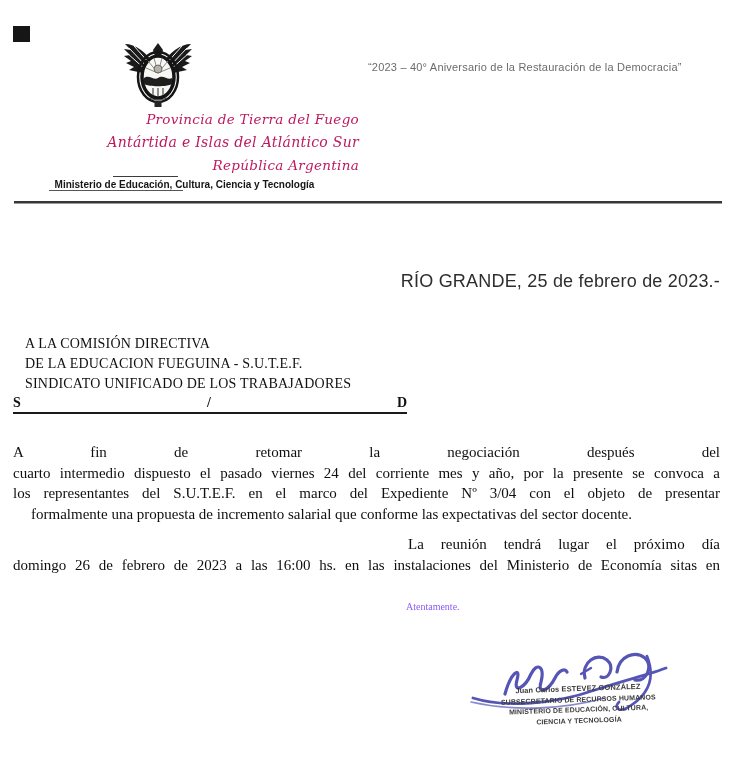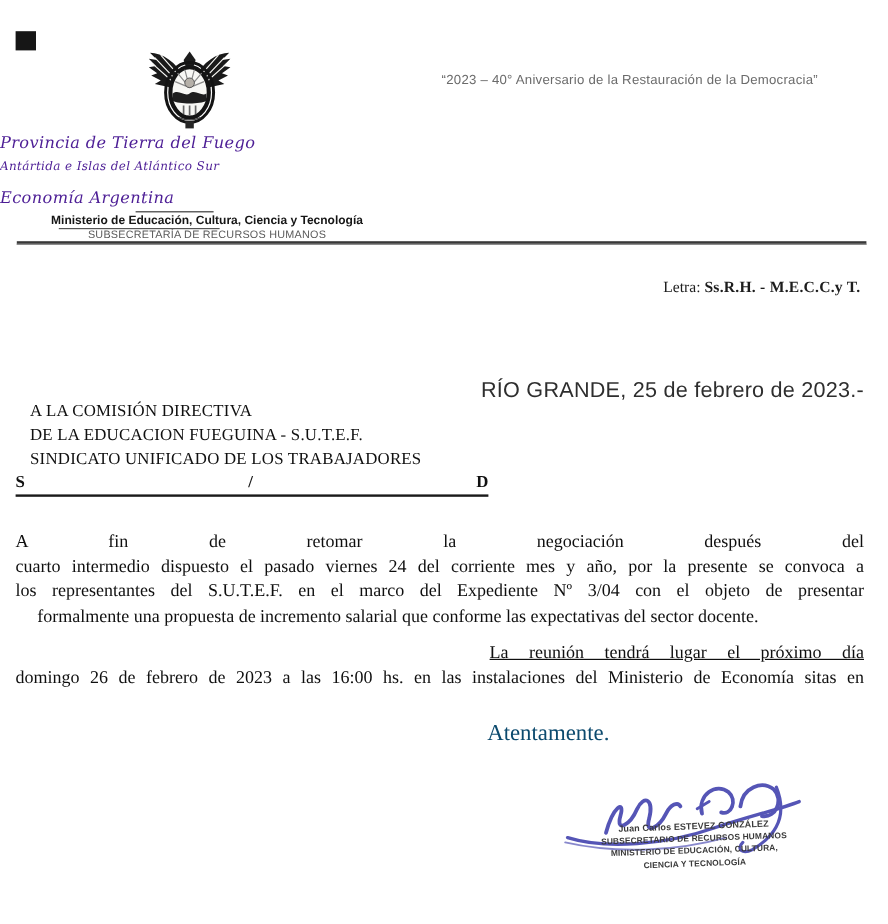--- a/index.html
+++ b/index.html
@@ -7,51 +7,51 @@
     position:relative;width:740px;height:770px;background:#ffffff;overflow:hidden;
     font-family:"Liberation Serif",serif;color:#141414;
   }
   .abs{position:absolute;}
   .sans{font-family:Liberation Sans, sans-serif;}
   .serif{font-family:"Liberation Serif",serif;}
 
   
   .corner-mark{left:13px;top:26px;width:17px;height:16px;background:#161616;}
   .emblem{left:121px;top:40px;width:74px;height:68px;}
-  .script-line{left:0;width:345px;text-align:left;font-style:italic;
-    font-family:"DejaVu Serif",serif;color:#4c1d95;letter-spacing:.3px;}
+  .script-line{left:14px;width:345px;text-align:right;font-style:italic;
+    font-family:"DejaVu Serif",serif;color:#be185d;letter-spacing:.3px;}
   .script-1{top:111px;font-size:13.5px;}
-  .script-2{top:134px;font-size:10px;}
+  .script-2{top:134px;font-size:14px;}
   .script-3{top:157px;font-size:13.5px;}
   .short-divider{left:113px;top:176px;width:65px;height:0;border-top:1.5px solid #3c3c3c;}
-  .ministry{left:0;top:179px;width:345px;text-align:center;font-size:10px;font-weight:bold;color:#161616;}
+  .ministry{left:12px;top:179px;width:345px;text-align:center;font-size:10px;font-weight:bold;color:#161616;}
   .ministry-underline{left:49px;top:189.5px;width:134px;height:0;border-top:1px solid #555;}
   .subsecretaria{left:0;top:190px;width:345px;text-align:center;font-size:9px;color:#5a5a5a;letter-spacing:.2px;}
   .long-rule{left:14px;top:201px;width:708px;height:2px;background:#383838;border-bottom:1px solid #9a9a9a;}
   .quote{left:368px;top:61px;width:364px;font-size:11px;color:#6b6b6b;letter-spacing:.2px;}
 
   
   .letra{top:231px;right:23px;font-size:13px;color:#1d1d1d;}
   .letra b{letter-spacing:.2px;}
-  .dateline{top:271px;right:20px;font-size:18px;color:#2e2e2e;letter-spacing:.2px;margin-top:44px;}
+  .dateline{top:271px;right:20px;font-size:18px;color:#2e2e2e;letter-spacing:.2px;}
 
   
   .addressee{left:25px;top:334px;font-size:14px;line-height:20px;color:#101010;letter-spacing:.2px;}
   .sd-row{left:13px;top:395px;width:394px;height:17px;border-bottom:2px solid #1a1a1a;
     display:flex;justify-content:space-between;font-size:14px;font-weight:bold;color:#101010;}
 
   
   .para{left:13px;width:707px;font-size:15px;line-height:20.5px;color:#0f0f0f;}
   .p1{top:442px;}
   .p2{top:534px;}
   .jline{text-align:justify;text-align-last:justify;}
   .lline{text-align:left;margin-left:18px;}
   .ind1{}
-  .ind2{margin-left:395px;text-decoration:underline;}
-  .closing{left:406px;top:601px;font-size:19px;color:#0c4a6e;}
+  .ind2{margin-left:395px;}
+  .closing{left:406px;top:601px;font-size:10px;color:#8b5cf6;}
 
   
   .signature-svg{left:455px;top:638px;width:228px;height:78px;}
   .stamp{left:476px;top:684px;width:205px;transform:rotate(-2deg);text-align:center;
     font-family:"Liberation Sans",sans-serif;font-weight:bold;color:#3a3a3a;}
   .stamp-name{font-size:7.5px;line-height:10.5px;letter-spacing:.1px;}
   .stamp-line{font-size:7px;line-height:10.5px;letter-spacing:.1px;}
 </style>
 </head>
 <body>
@@ -71,31 +71,29 @@
     <path d="M37 33 L27 21 M37 33 L33 18 M37 33 L41 18 M37 33 L47 21 M37 33 L25 28 M37 33 L49 28" stroke="#8a8a8a" stroke-width="1" fill="none"></path>
     <circle cx="37" cy="29" r="4" fill="#b5b0a8" stroke="#555" stroke-width="0.8"></circle>
     <path d="M23 38 C28 34 33 41 37 38 C42 34 47 41 51 38 L51 44 C46 47 28 47 23 44 Z" fill="#1e1e1e"></path>
     <path d="M32 48 L32 55 M37 48 L37 56 M42 48 L42 55" stroke="#666" stroke-width="1.4" fill="none"></path>
     <path d="M28 58 Q37 62 46 58" stroke="#444" stroke-width="1" fill="none"></path>
     <rect x="33.5" y="61" width="7" height="6" fill="#262626"></rect>
   </svg>
 
   <div class="abs script-line script-1">Provincia de Tierra del Fuego</div>
   <div class="abs script-line script-2">Antártida e Islas del Atlántico Sur</div>
-  <div class="abs script-line script-3">Economía Argentina</div>
+  <div class="abs script-line script-3">República Argentina</div>
 
   <div class="abs short-divider"></div>
   <div class="abs ministry sans">Ministerio de Educación, Cultura, Ciencia y Tecnología</div>
   <div class="abs ministry-underline"></div>
-  <div class="abs subsecretaria sans">SUBSECRETARÍA DE RECURSOS HUMANOS</div>
   <div class="abs long-rule"></div>
 
   <div class="abs quote sans">“2023 – 40° Aniversario de la Restauración de la Democracia”</div>
 
-  <div class="abs letra serif"><span>Letra: </span><b>Ss.R.H. - M.E.C.C.y T.</b></div>
 
   <div class="abs dateline sans">RÍO GRANDE, 25 de febrero de 2023.-</div>
 
   <div class="abs addressee">
     <div>A LA COMISIÓN DIRECTIVA</div>
     <div>DE LA EDUCACION FUEGUINA - S.U.T.E.F.</div>
     <div>SINDICATO UNIFICADO DE LOS TRABAJADORES</div>
   </div>
   <div class="abs sd-row">
     <span>S</span>

